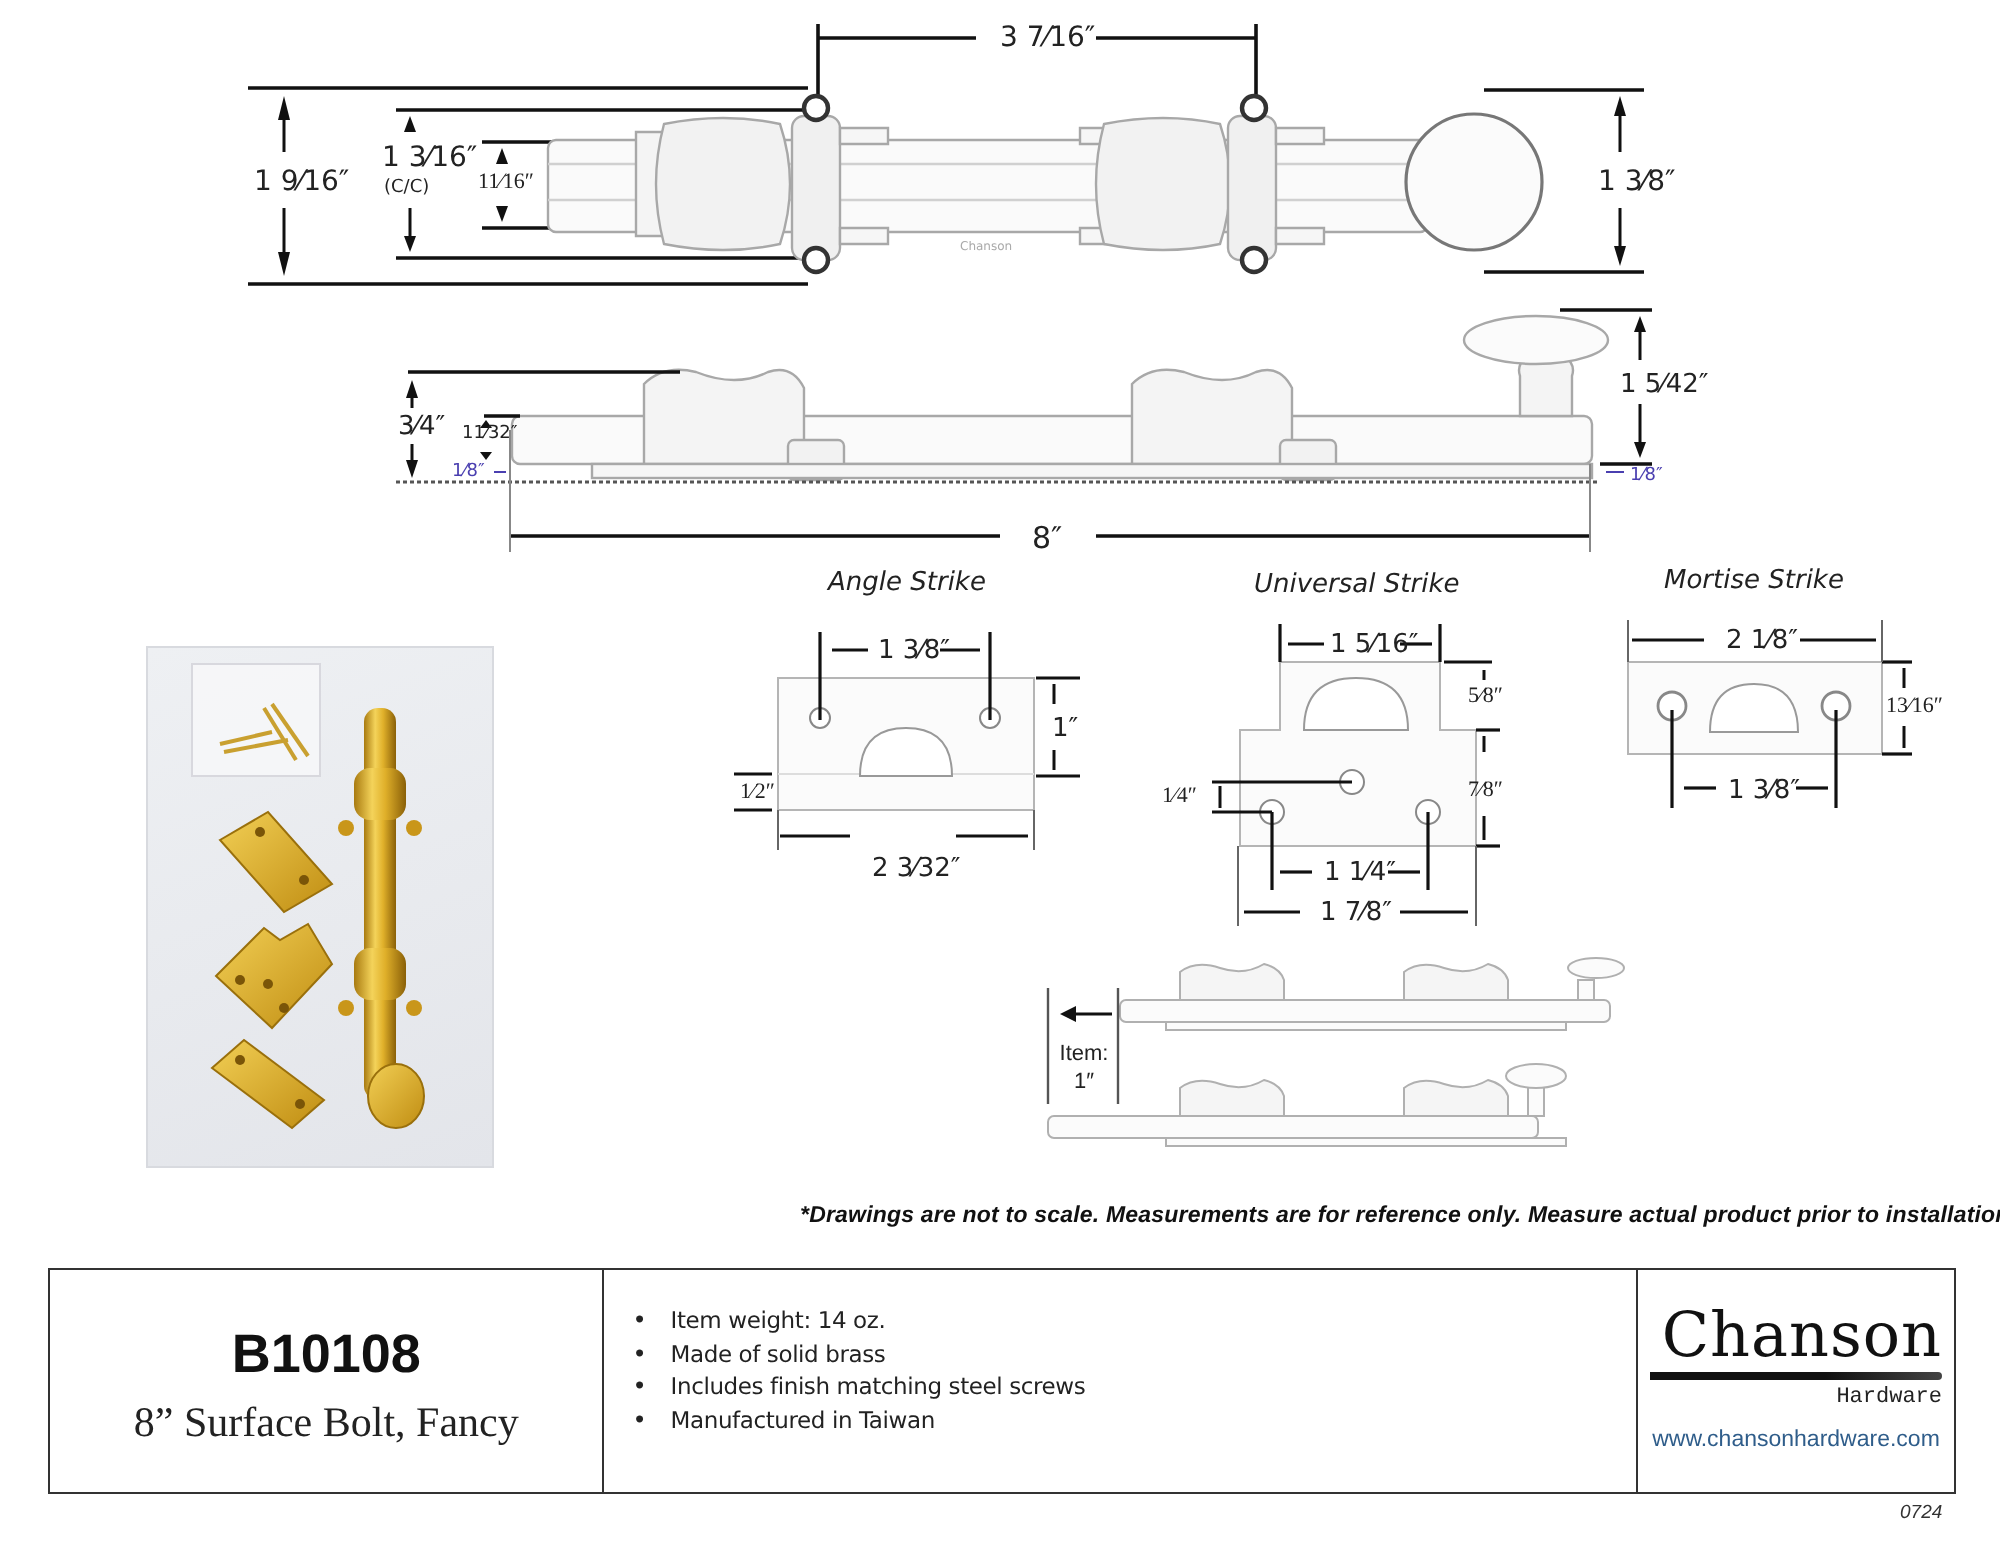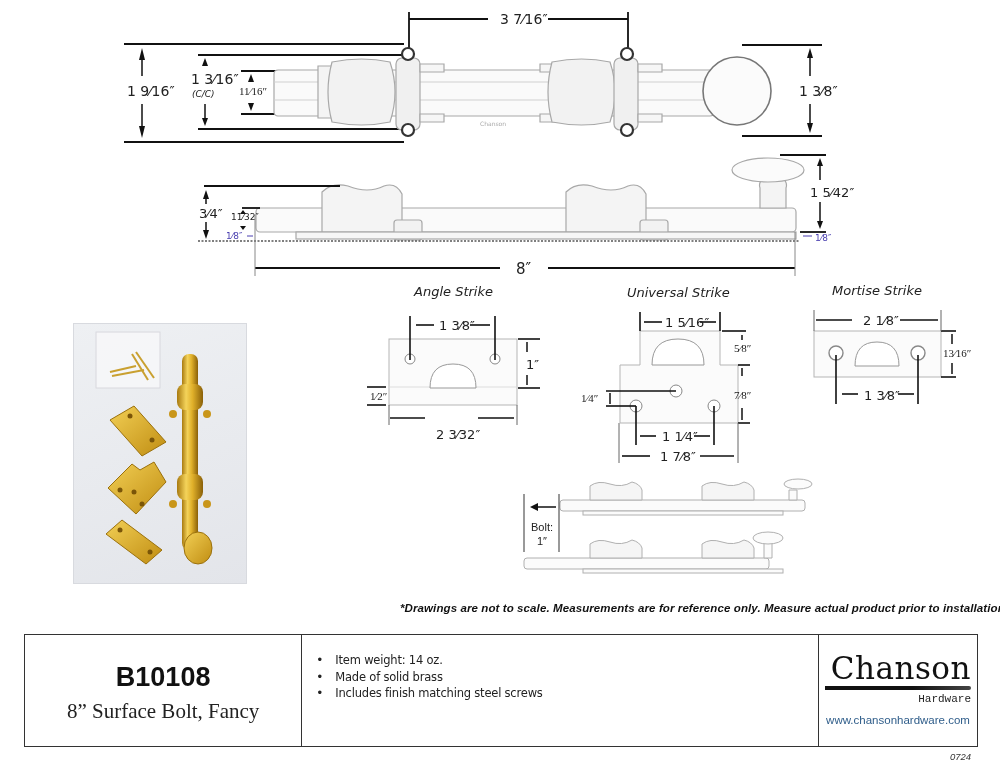--- a/index.html
+++ b/index.html
@@ -2,21 +2,21 @@
 <html><head>
 <meta charset="utf-8">
 <style>
   * { box-sizing: border-box; margin: 0; padding: 0; }
   html, body { width: 1000px; height: 773px; background: #ffffff; overflow: hidden; }
   body { position: relative; font-family: "Liberation Sans", sans-serif; color: #111; }
   .dim { position: absolute; font-family: "DejaVu Sans", sans-serif; font-size: 13px; color: #222; white-space: nowrap; line-height: 1; }
   .dim.sm { font-size: 11px; font-family: Liberation Serif, serif; }
   .dim.xs { font-size: 9px; }
   .dim.blue { color: #4a3fb0; }
-  .cc { font-style: italic; font-size: 9px; }
+  .cc { font-size: 9px; }
   .heading { position: absolute; font-family: "DejaVu Sans", sans-serif; font-style: italic; font-size: 13px; color: #222; white-space: nowrap; }
   svg { position: absolute; overflow: visible; }
   .drawing { position: absolute; left: 0; top: 0; width: 1000px; height: 600px; }
   .photo { position: absolute; left: 73px; top: 323px; width: 174px; height: 261px; background: linear-gradient(160deg, #eef0f3 0%, #e3e5ea 100%); border: 1px solid #d8dadf; }
   .note { position: absolute; left: 400px; top: 602px; font-family: "Liberation Sans", sans-serif; font-weight: bold; font-style: italic; font-size: 11.5px; color: #111; white-space: nowrap; letter-spacing: 0.1px; }
   .footer { position: absolute; left: 24px; top: 634px; width: 954px; height: 113px; border: 1.5px solid #333; display: flex; }
   .cell-model { width: 278px; border-right: 1.5px solid #333; display: flex; flex-direction: column; align-items: center; justify-content: center; }
   .model-code { font-family: "Liberation Sans", sans-serif; font-weight: bold; font-size: 27px; color: #111; margin-top: 4px; }
   .model-name { font-family: Liberation Serif, serif; font-size: 21px; color: #222; margin-top: 6px; }
   .cell-features { width: 518px; border-right: 1.5px solid #333; padding: 17px 0 0 14px; }
@@ -269,21 +269,21 @@
       <path d="M764 558 v-16 h8 v16z"></path>
       <ellipse cx="768" cy="538" rx="15" ry="6"></ellipse>
       <rect x="583" y="569" width="200" height="4"></rect>
     </g>
     <line x1="524" y1="494" x2="524" y2="552" stroke="#555" stroke-width="1.2"></line>
     <line x1="559" y1="494" x2="559" y2="552" stroke="#555" stroke-width="1.2"></line>
     <line x1="536" y1="507" x2="556" y2="507" stroke="#111" stroke-width="1.5"></line>
     <polygon points="530,507 538,503 538,511" fill="#111"></polygon>
   </svg>
   <div class="throw-label" style="left:524px;top:520px;width:36px;">
-    <div>Bolt:</div>
+    <div>Item:</div>
     <div>1″</div>
   </div>
 </div>
 
 <div class="photo">
   <svg width="174" height="261" style="left:0;top:0;">
     <defs>
       <linearGradient id="brass" x1="0" y1="0" x2="1" y2="0">
         <stop offset="0" stop-color="#a87a10"></stop>
         <stop offset="0.35" stop-color="#f4d35a"></stop>
@@ -333,20 +333,21 @@
 <div class="footer">
   <div class="cell-model">
     <div class="model-code">B10108</div>
     <div class="model-name">8” Surface Bolt, Fancy</div>
   </div>
   <div class="cell-features">
     <ul>
       <li>Item weight: 14 oz.</li>
       <li>Made of solid brass</li>
       <li>Includes finish matching steel screws</li>
+      <li>Manufactured in Taiwan</li>
     </ul>
   </div>
   <div class="cell-brand">
     <div class="brand-name">Chanson</div>
     <div class="brand-rule"></div>
     <div class="brand-sub">Hardware</div>
     <div class="brand-url">www.chansonhardware.com</div>
   </div>
 </div>
 

